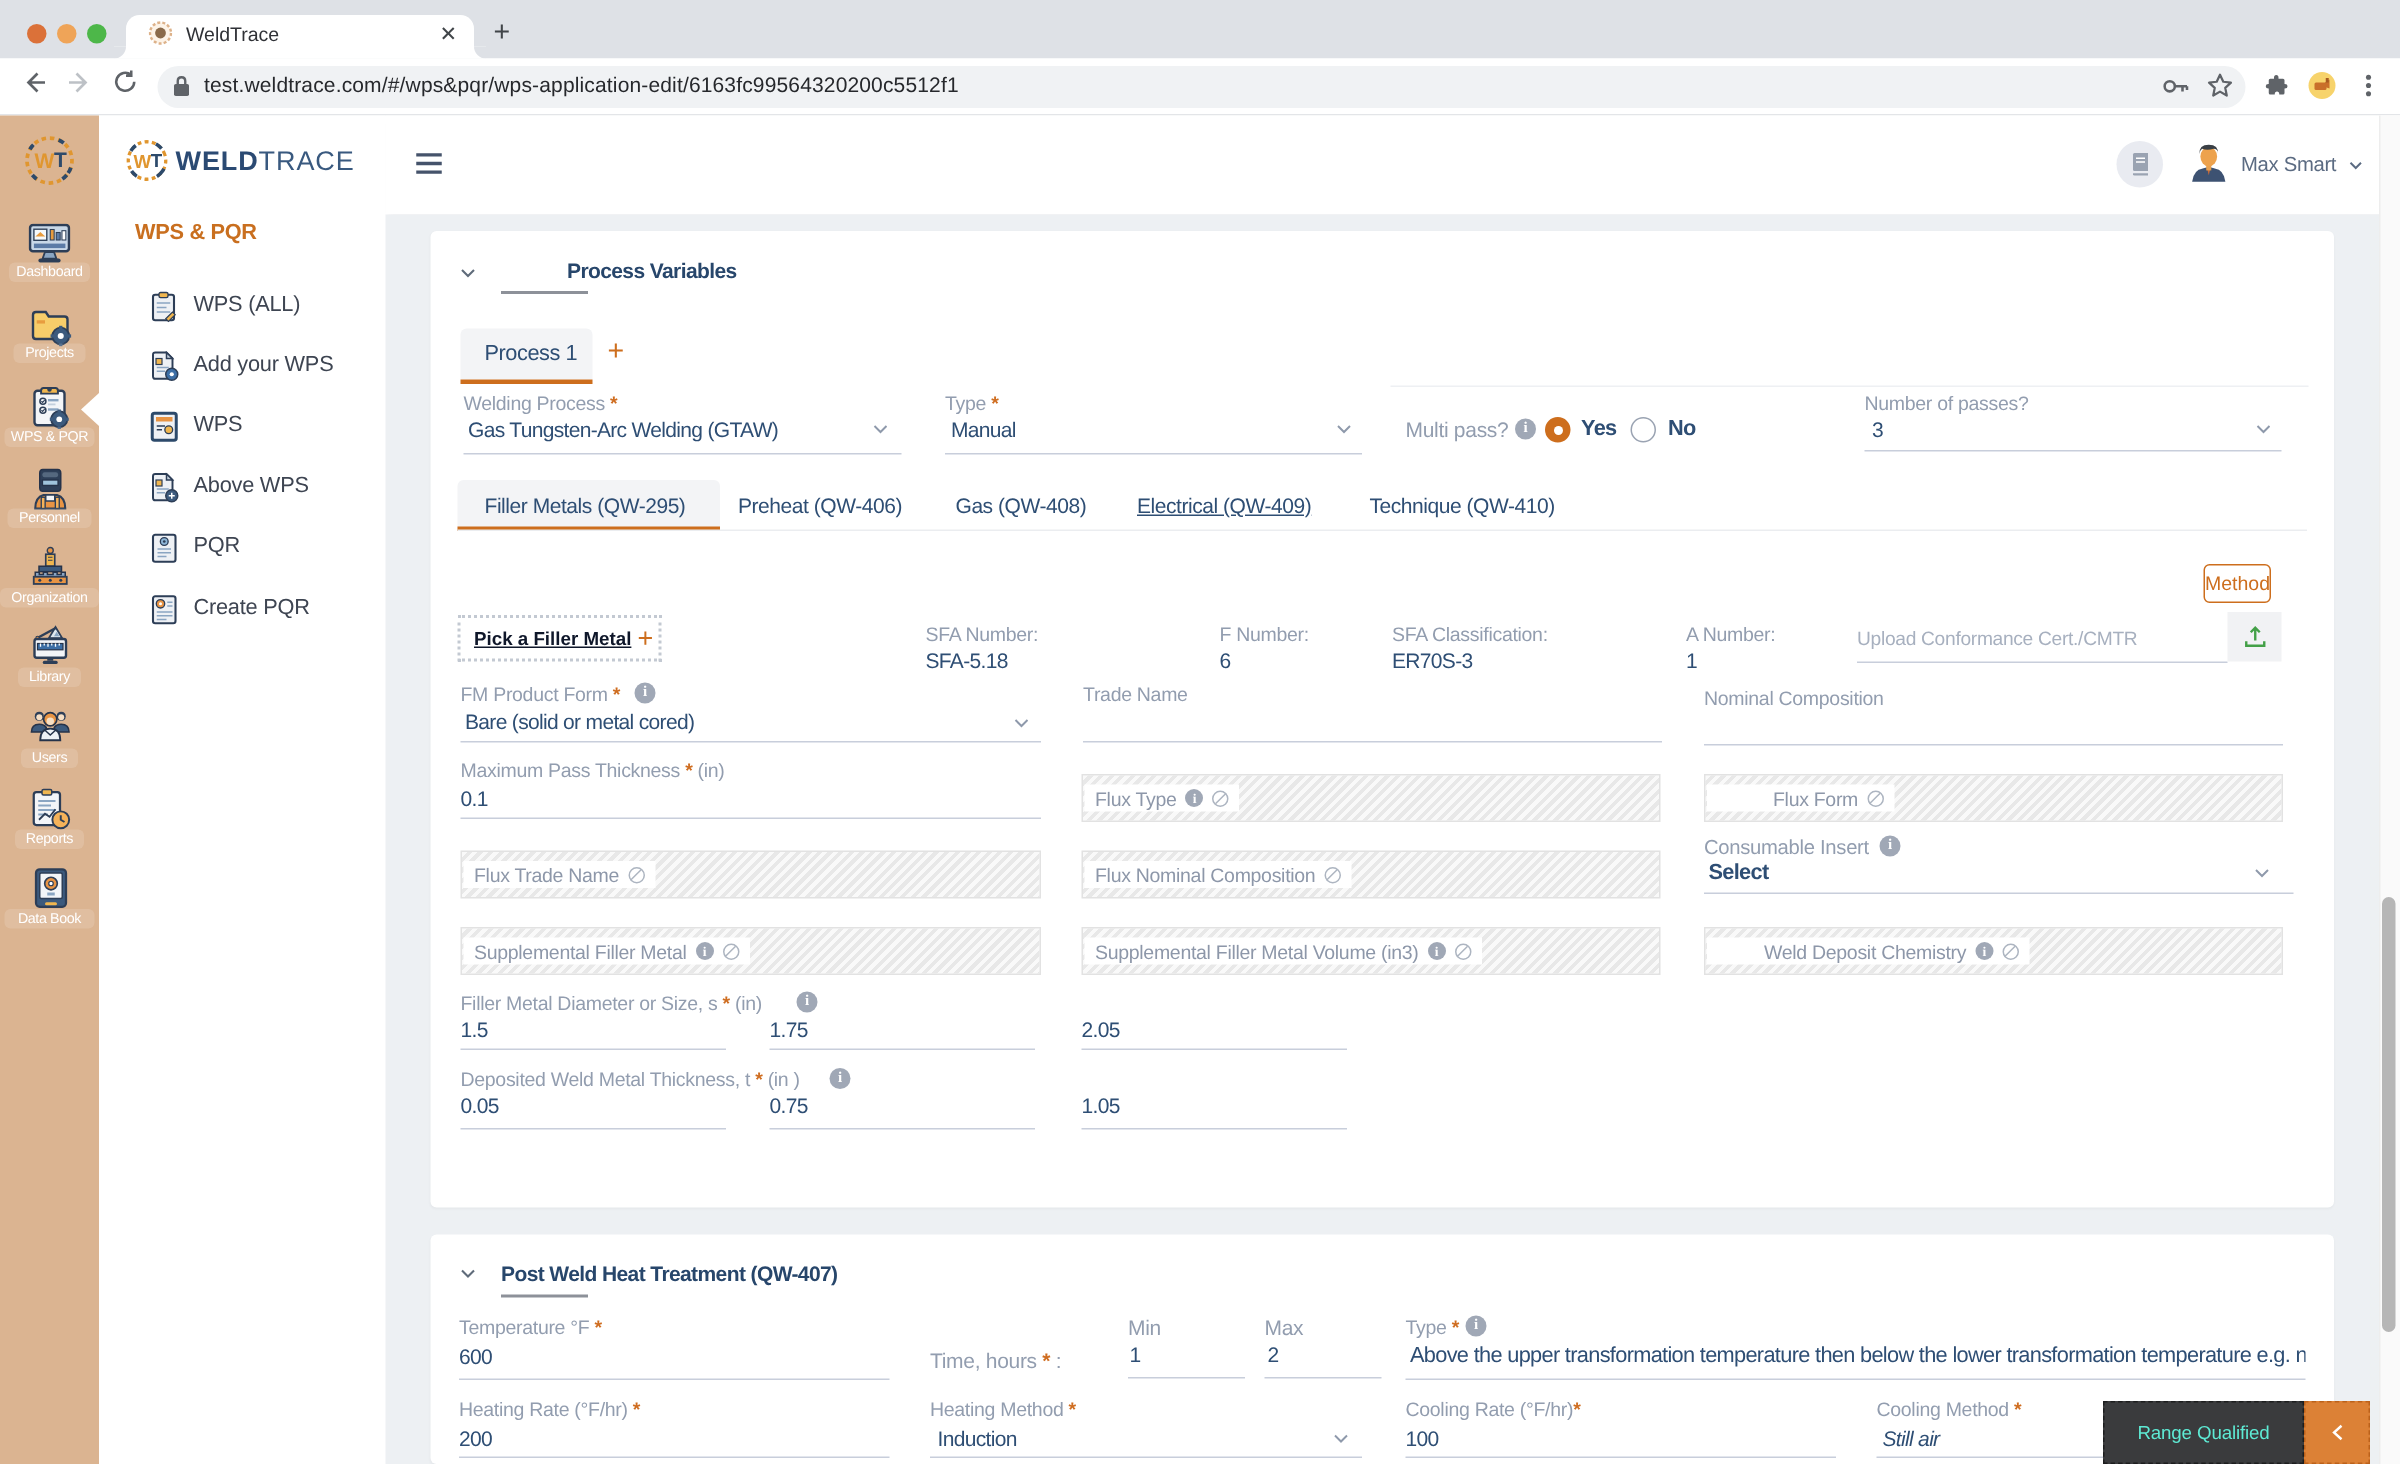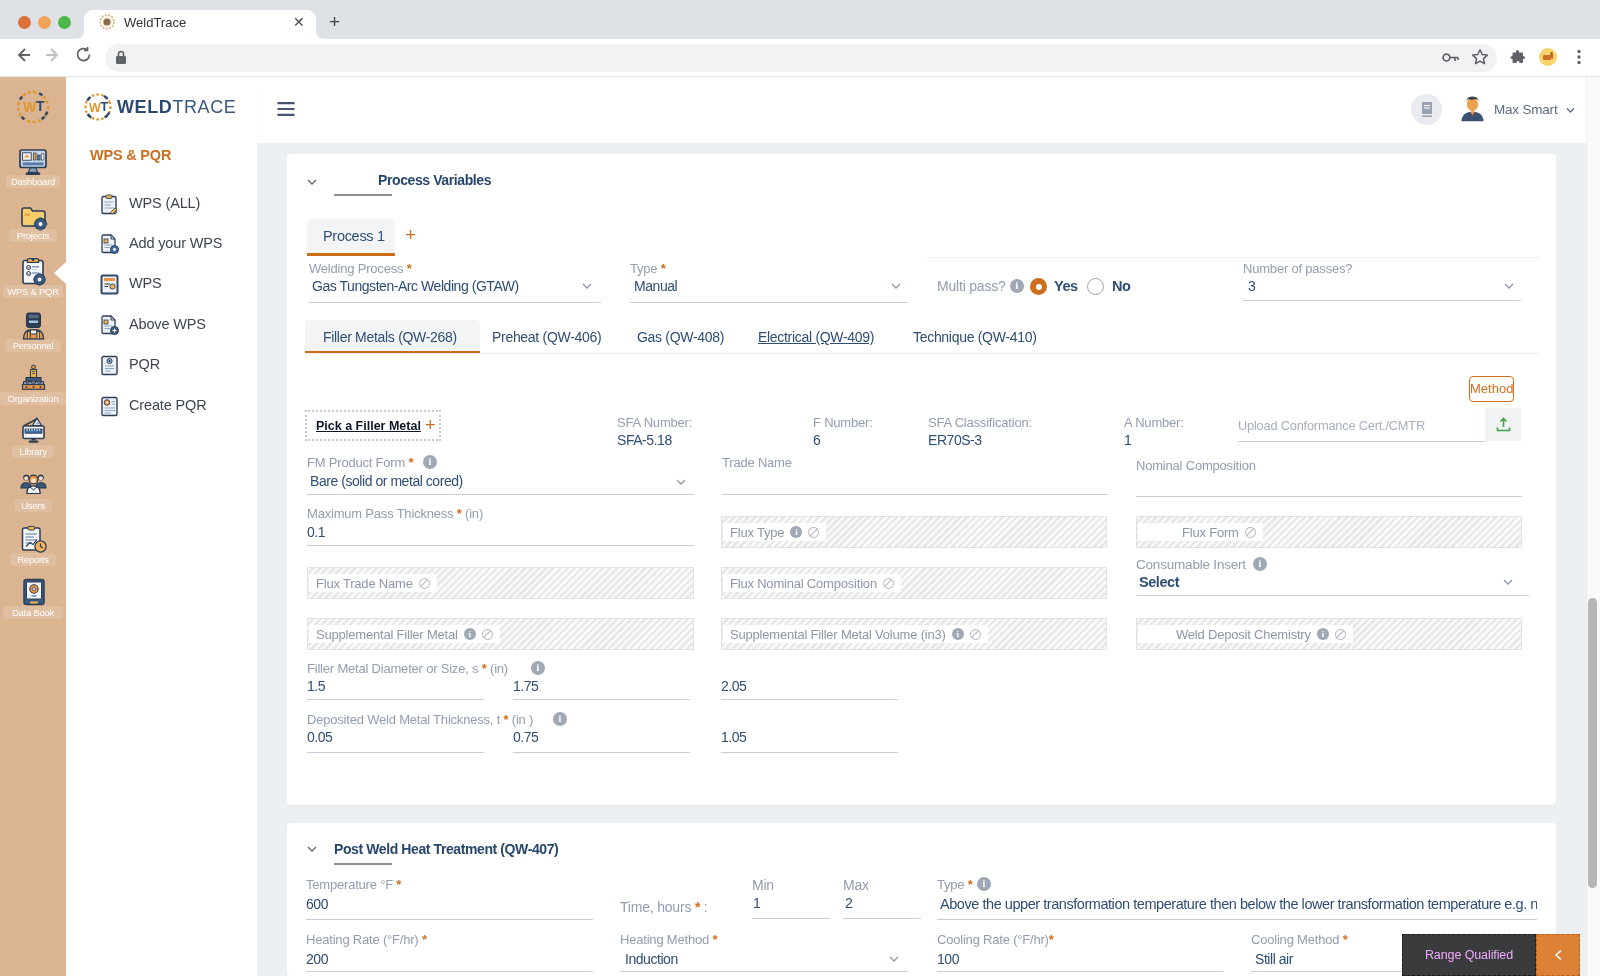--- a/index.html
+++ b/index.html
@@ -64,21 +64,21 @@
 #ftab-bg { left:305px; top:320px; width:175px; height:34px; background:#f3f4f6; border-radius:4px 4px 0 0; }
 #ftab-ul { left:305px; top:351px; width:175px; height:3px; background:#cd6e1d; }
 #tabline { left:305px; top:353px; width:1233px; height:1px; background:#ebedf0; }
 
 
 #clearbtn { left:1469px; top:376px; width:45px; height:26px; border:1.5px solid #cd6e1d; border-radius:4px; color:#cd6e1d; font-size:13px; text-align:center; line-height:23px; }
 #pickfm { left:305px; top:410px; width:136px; height:31px; border:2px dotted #c3c9d2; }
 #pickfm-t { left:316px; top:419px; font-size:12.5px; font-weight:bold; color:#0f172a;text-decoration:underline; }
 #pickfm-p { left:425px; top:415px; font-size:18px; color:#cd6e1d; font-weight:400; }
 #upbtn { left:1485px; top:408px; width:36px; height:33px; background:#f1f2f4; }
-#rangebtn-d { left:1402px; top:934px; width:134px; height:42px; background:#3a3b3d; border:1px dashed rgba(0,0,0,0.5); color:#f0abfc; font-size:12.5px; letter-spacing:-0.1px; text-align:center; line-height:40px; }
+#rangebtn-d { left:1402px; top:934px; width:134px; height:42px; background:#3a3b3d; border:1px dashed rgba(0,0,0,0.5); color:#5eead4; font-size:12.5px; letter-spacing:-0.1px; text-align:center; line-height:40px; }
 #rangebtn-o { left:1536px; top:934px; width:44px; height:42px; background:#dc8136; border:1px dashed rgba(180,90,20,0.8); }
 
 
 .radio-on { position:absolute; width:17px; height:17px; border-radius:50%; background:#cd6e1d; }
 .radio-on:after { content:""; position:absolute; left:5.5px; top:5.5px; width:6px; height:6px; border-radius:50%; background:#fff; }
 .radio-off { position:absolute; width:17px; height:17px; border-radius:50%; border:1.5px solid #9aa3b2; background:#fff; }
 </style>
 </head>
 <body>
 <div id="root">
@@ -108,20 +108,21 @@
   <svg class="abs navic" style="left:44px;" width="18" height="18" viewBox="0 0 18 18">
       <path d="M7 3 L13 9 L7 15 M13 9 L2 9" fill="none" stroke="#bdc1c6" stroke-width="1.8"></path>
     </svg>
   <svg class="abs navic" style="left:75px;" width="17" height="17" viewBox="0 0 17 17">
       <path d="M14.5 8.5 A6 6 0 1 1 12.3 3.9 M12.5 1 L12.5 4.5 L9 4.5" fill="none" stroke="#5f6368" stroke-width="1.7"></path>
     </svg>
   <svg class="abs" style="left:115px; top:50px;" width="12" height="15" viewBox="0 0 12 15">
       <rect x="1" y="6" width="10" height="8" rx="1.2" fill="#5f6368"></rect>
       <path d="M3.5 6 L3.5 4 Q3.5 1.5 6 1.5 Q8.5 1.5 8.5 4 L8.5 6" fill="none" stroke="#5f6368" stroke-width="1.6"></path>
     </svg>
+  <div class="abs" id="urltext">test.weldtrace.com/#/wps&amp;pqr/wps-application-edit/6163fc99564320200c5512f1</div>
   <svg class="abs" style="left:1441px; top:49px;" width="19" height="17" viewBox="0 0 19 17">
       <circle cx="5.5" cy="8.5" r="3.4" fill="none" stroke="#5f6368" stroke-width="1.7"></circle>
       <path d="M8.5 8.5 L17 8.5 M14 8.5 L14 12 M17 8.5 L17 11" stroke="#5f6368" stroke-width="1.7" fill="none"></path>
     </svg>
   <svg class="abs" style="left:1471px; top:48px;" width="18" height="18" viewBox="0 0 18 18">
       <path d="M9 1.8 L11.2 6.5 L16.3 7.1 L12.5 10.6 L13.5 15.7 L9 13.1 L4.5 15.7 L5.5 10.6 L1.7 7.1 L6.8 6.5 Z" fill="none" stroke="#5f6368" stroke-width="1.5" stroke-linejoin="round"></path>
     </svg>
   <svg class="abs" style="left:1509px; top:49px;" width="17" height="17" viewBox="0 0 17 17">
       <path d="M7 2.8 Q7 1 8.5 1 Q10 1 10 2.8 L10 3.5 L13 3.5 Q14 3.5 14 4.5 L14 7 L14.2 7 Q16 7 16 8.5 Q16 10 14.2 10 L14 10 L14 13 Q14 14 13 14 L10.5 14 L10.5 13.8 Q10.5 12 9 12 Q7.5 12 7.5 13.8 L7.5 14 L4.5 14 Q3.5 14 3.5 13 L3.5 10 L3.2 10 Q1.5 10 1.5 8.5 Q1.5 7 3.2 7 L3.5 7 L3.5 4.5 Q3.5 3.5 4.5 3.5 L7 3.5 Z" fill="#5f6368"></path>
     </svg>
@@ -400,21 +401,21 @@
   <div class="lbl" style="left:1243px; top:261px;">Number of passes?</div>
   <div class="val" style="left:1248px; top:278px;">3</div>
   <svg class="chev" style="left:1503px; top:280px;" viewBox="0 0 12 12">
       <path d="M2 4 L6 8 L10 4" fill="none" stroke="#8e99ab" stroke-width="1.3"></path>
     </svg>
   <div class="ul" style="left:1243px; top:300px; width:278px;"></div>
 
   <div class="abs" id="ftab-bg"></div>
   <div class="abs" id="ftab-ul"></div>
   <div class="abs" id="tabline"></div>
-  <div class="tabtxt" style="left:323px; top:329px;">Filler Metals (QW-268)</div>
+  <div class="tabtxt" style="left:323px; top:329px;">Filler Metals (QW-295)</div>
   <div class="tabtxt" style="left:492px; top:329px;">Preheat (QW-406)</div>
   <div class="tabtxt" style="left:637px; top:329px;">Gas (QW-408)</div>
   <div class="tabtxt" style="left:758px; top:329px;text-decoration:underline;">Electrical (QW-409)</div>
   <div class="tabtxt" style="left:913px; top:329px;">Technique (QW-410)</div>
 
   <div class="abs" id="clearbtn">Method</div>
 
   <div class="abs" id="pickfm"></div>
   <div class="abs" id="pickfm-t">Pick a Filler Metal</div>
   <div class="abs" id="pickfm-p">+</div>
@@ -517,21 +518,21 @@
   <div class="lbl" style="left:620px; top:932px;">Heating Method <span class="star">*</span></div>
   <div class="val" style="left:625px; top:951px;">Induction</div>
   <svg class="chev" style="left:888px; top:953px;" viewBox="0 0 12 12">
       <path d="M2 4 L6 8 L10 4" fill="none" stroke="#8e99ab" stroke-width="1.3"></path>
     </svg>
   <div class="ul" style="left:620px; top:971px; width:288px;"></div>
   <div class="lbl" style="left:937px; top:932px;">Cooling Rate (°F/hr)<span class="star">*</span></div>
   <div class="val" style="left:937px; top:951px;">100</div>
   <div class="ul" style="left:937px; top:971px; width:287px;"></div>
   <div class="lbl" style="left:1251px; top:932px;">Cooling Method <span class="star">*</span></div>
-  <div class="val" style="left:1255px; top:951px;">Still air</div>
+  <div class="val" style="left:1255px; top:951px;font-style:italic;">Still air</div>
   <div class="ul" style="left:1251px; top:971px; width:287px;"></div>
 
   <div class="abs" id="rangebtn-d">Range Qualified</div>
   <div class="abs" id="rangebtn-o"></div>
   <svg class="abs" style="left:1553px; top:948px; width:11px; height:14px;" viewBox="0 0 11 14">
       <path d="M8 2.5 L3 7 L8 11.5" fill="none" stroke="#fff" stroke-width="1.6"></path>
     </svg>
 </div>
 
 </body></html>

